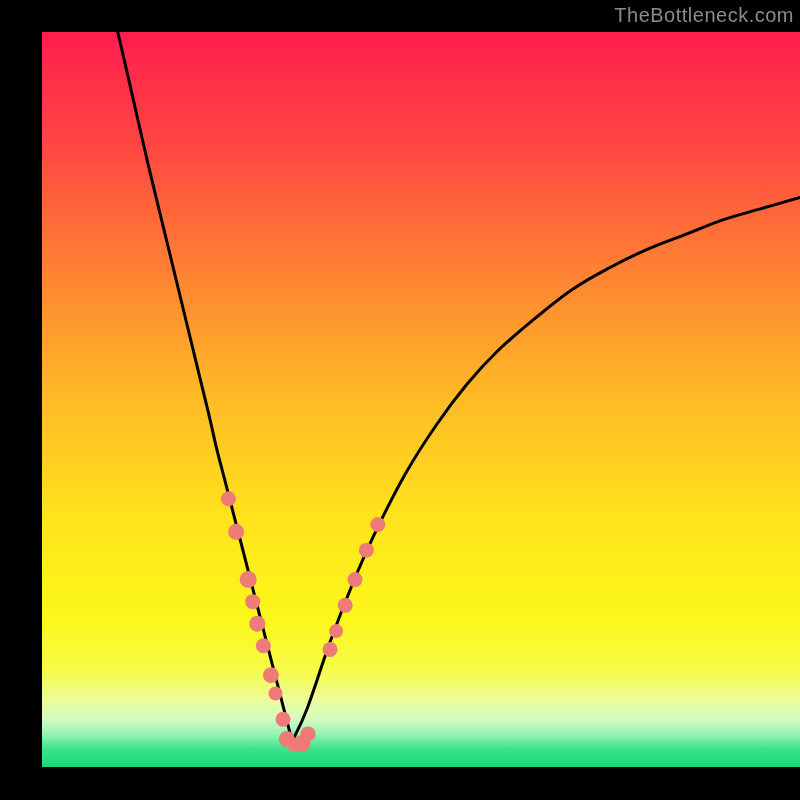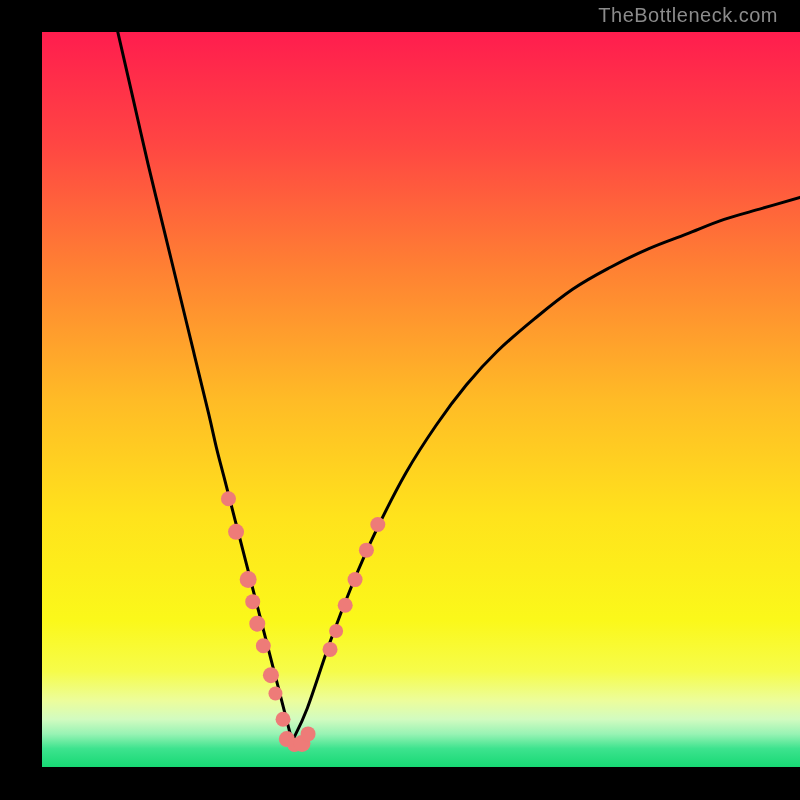--- a/index.html
+++ b/index.html
@@ -7,21 +7,21 @@
     padding: 0;
     width: 800px;
     height: 800px;
     overflow: hidden;
     background: #000;
     font-family: Arial, Helvetica, sans-serif;
   }
   .watermark {
     position: absolute;
     top: 4px;
-    right: 22px;
+    right: 6px;
     color: #8b8b8b;
     font-size: 20px;
     font-weight: 500;
     letter-spacing: 0.5px;
     z-index: 10;
   }
   svg {
     display: block;
   }
 </style>

